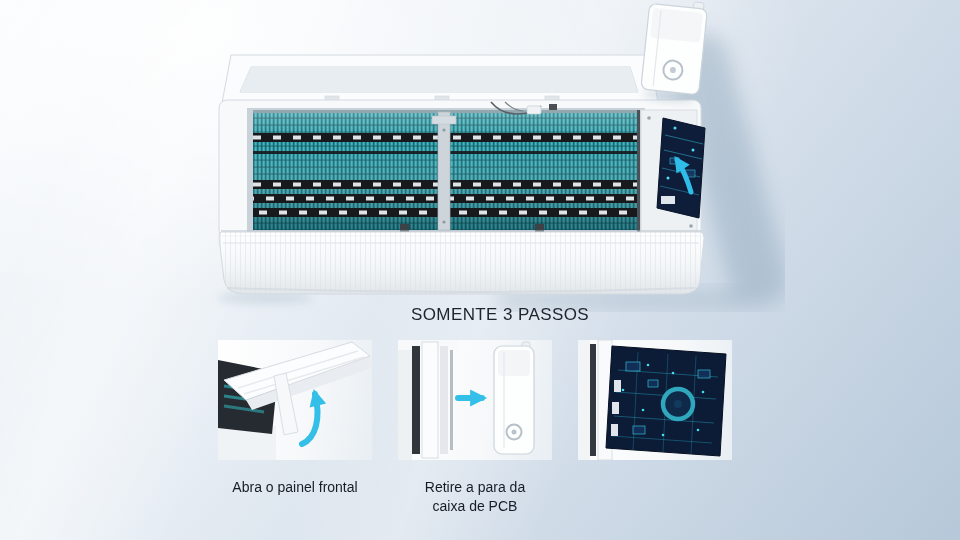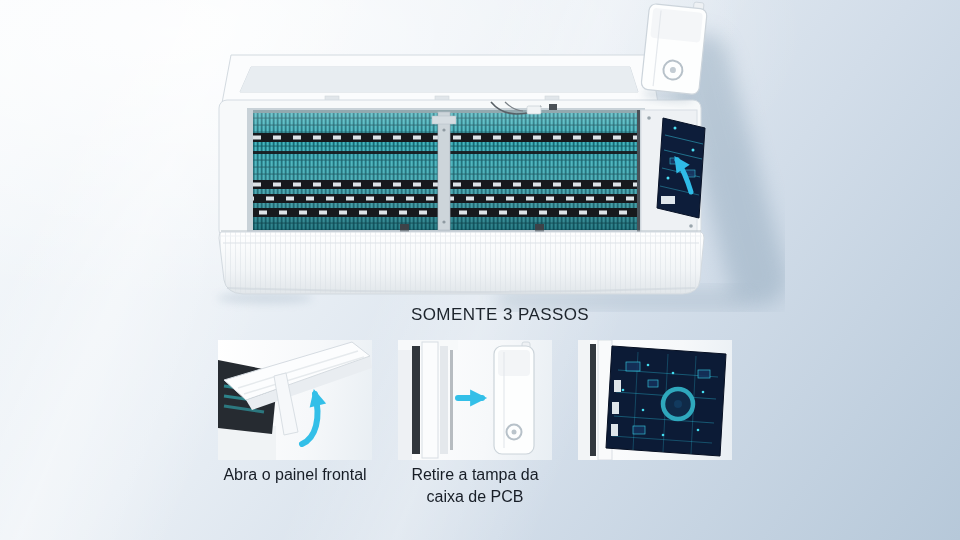--- a/index.html
+++ b/index.html
@@ -27,22 +27,22 @@
   }
 
   .steps { position:absolute; top:340px; left:218px; display:flex; gap:26px; }
   .step  { width:154px; }
   .thumb {
     width:154px; height:120px; overflow:hidden;
     background:linear-gradient(100deg, #ffffff 0%, #f6f8fa 60%, #e8eef3 100%);
   }
   .thumb svg { display:block; }
   .caption {
-    margin-top:4px; text-align:center; white-space:pre-line;
-    font-size:16px; line-height:1.35; color:#171d26;
+    margin-top:18px; text-align:center; white-space:pre-line;
+    font-size:14px; line-height:1.35; color:#171d26;
   }
 </style>
 </head>
 <body>
 
 <div class="stage">
 
   <div class="hero">
     <svg viewBox="0 0 580 312" width="580" height="312">
       <defs>
@@ -228,21 +228,21 @@
             <rect x="124" y="2" width="8" height="9" rx="2" fill="#eef1f4" stroke="#ccd4da" stroke-width="0.8"></rect>
             <rect x="96" y="6" width="40" height="108" rx="8" fill="#fdfefe" stroke="#ccd4da" stroke-width="1.2"></rect>
             <rect x="100" y="10" width="32" height="26" rx="4" fill="#f3f5f7"></rect>
             <line x1="106" y1="12" x2="106" y2="108" stroke="#e4e8ec" stroke-width="1.2"></line>
             <circle cx="116" cy="92" r="7.5" fill="none" stroke="#b7c1c9" stroke-width="2"></circle>
             <circle cx="116" cy="92" r="2.5" fill="#bac4cb"></circle>
           </g>
           <line x1="60" y1="58" x2="84" y2="58" stroke="#33bfe8" stroke-width="6" stroke-linecap="round" marker-end="url(#mArr2)"></line>
         </svg>
       </div>
-      <figcaption class="caption">Retire a tampa da
+      <figcaption class="caption">Retire a para da
 caixa de PCB</figcaption>
     </figure>
 
     <figure class="step">
       <div class="thumb">
         <svg viewBox="0 0 154 120" width="154" height="120">
           <g>
             <rect x="0" y="0" width="12" height="120" fill="#f2f4f6"></rect>
             <rect x="12" y="4" width="6" height="112" fill="#33393f"></rect>
             <rect x="20" y="0" width="14" height="120" fill="#f9fafb" stroke="#dadfe4" stroke-width="1"></rect>

